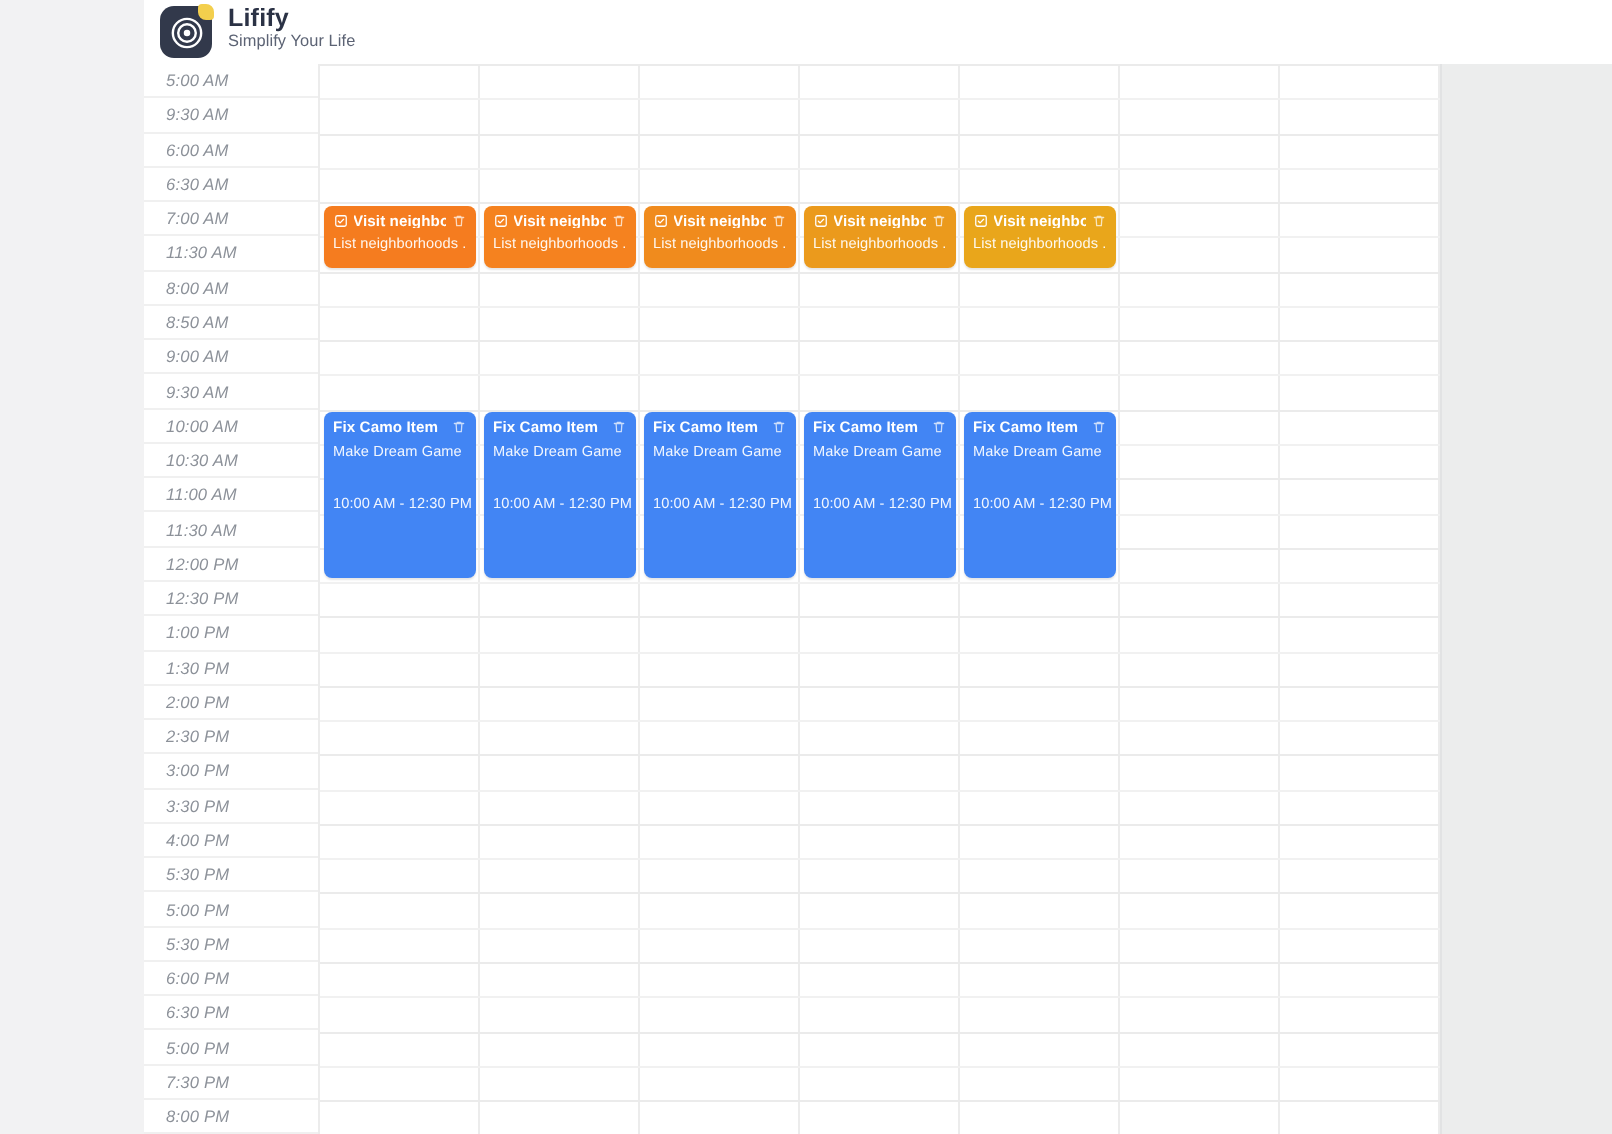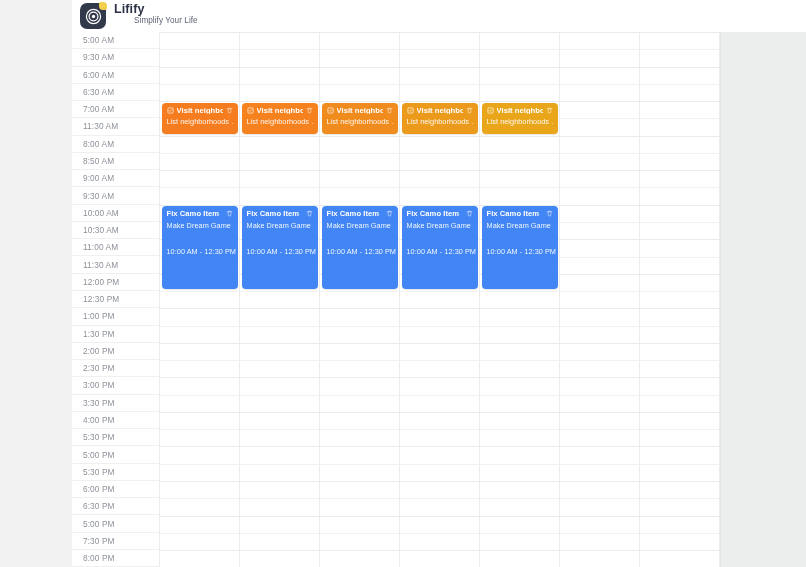--- a/index.html
+++ b/index.html
@@ -67,21 +67,20 @@
     font-size: 12.5px;
     font-weight: bold;
     color: #2b3245;
     letter-spacing: .1px;
   }
   .brand-tag {
     font-size: 8.2px;
     color: #5c6374;
     margin-top: 1px;
     letter-spacing: .05px;
-    margin-left: 20px;
   }
 
   
   .calendar {
     position: absolute;
     left: 72px; top: 32px;
     width: 648px;
     height: 535px;
     background: #ffffff;
     overflow: hidden;
@@ -99,20 +98,21 @@
     position: absolute;
     left: 0; top: 0;
     width: 88px; height: 100%;
     background: #ffffff;
     border-right: 1px solid #ececec;
   }
   .time-slot {
     position: relative;
     height: 17.27px;
     border-bottom: 1px solid #f0f0f0;
+    font-style: italic;
   }
   .time-slot span {
     position: absolute;
     left: 11px; top: 50%;
     transform: translateY(-50%);
     font-size: 8.3px;
     color: #8c9199;
     white-space: nowrap;
     letter-spacing: .1px;
   }

